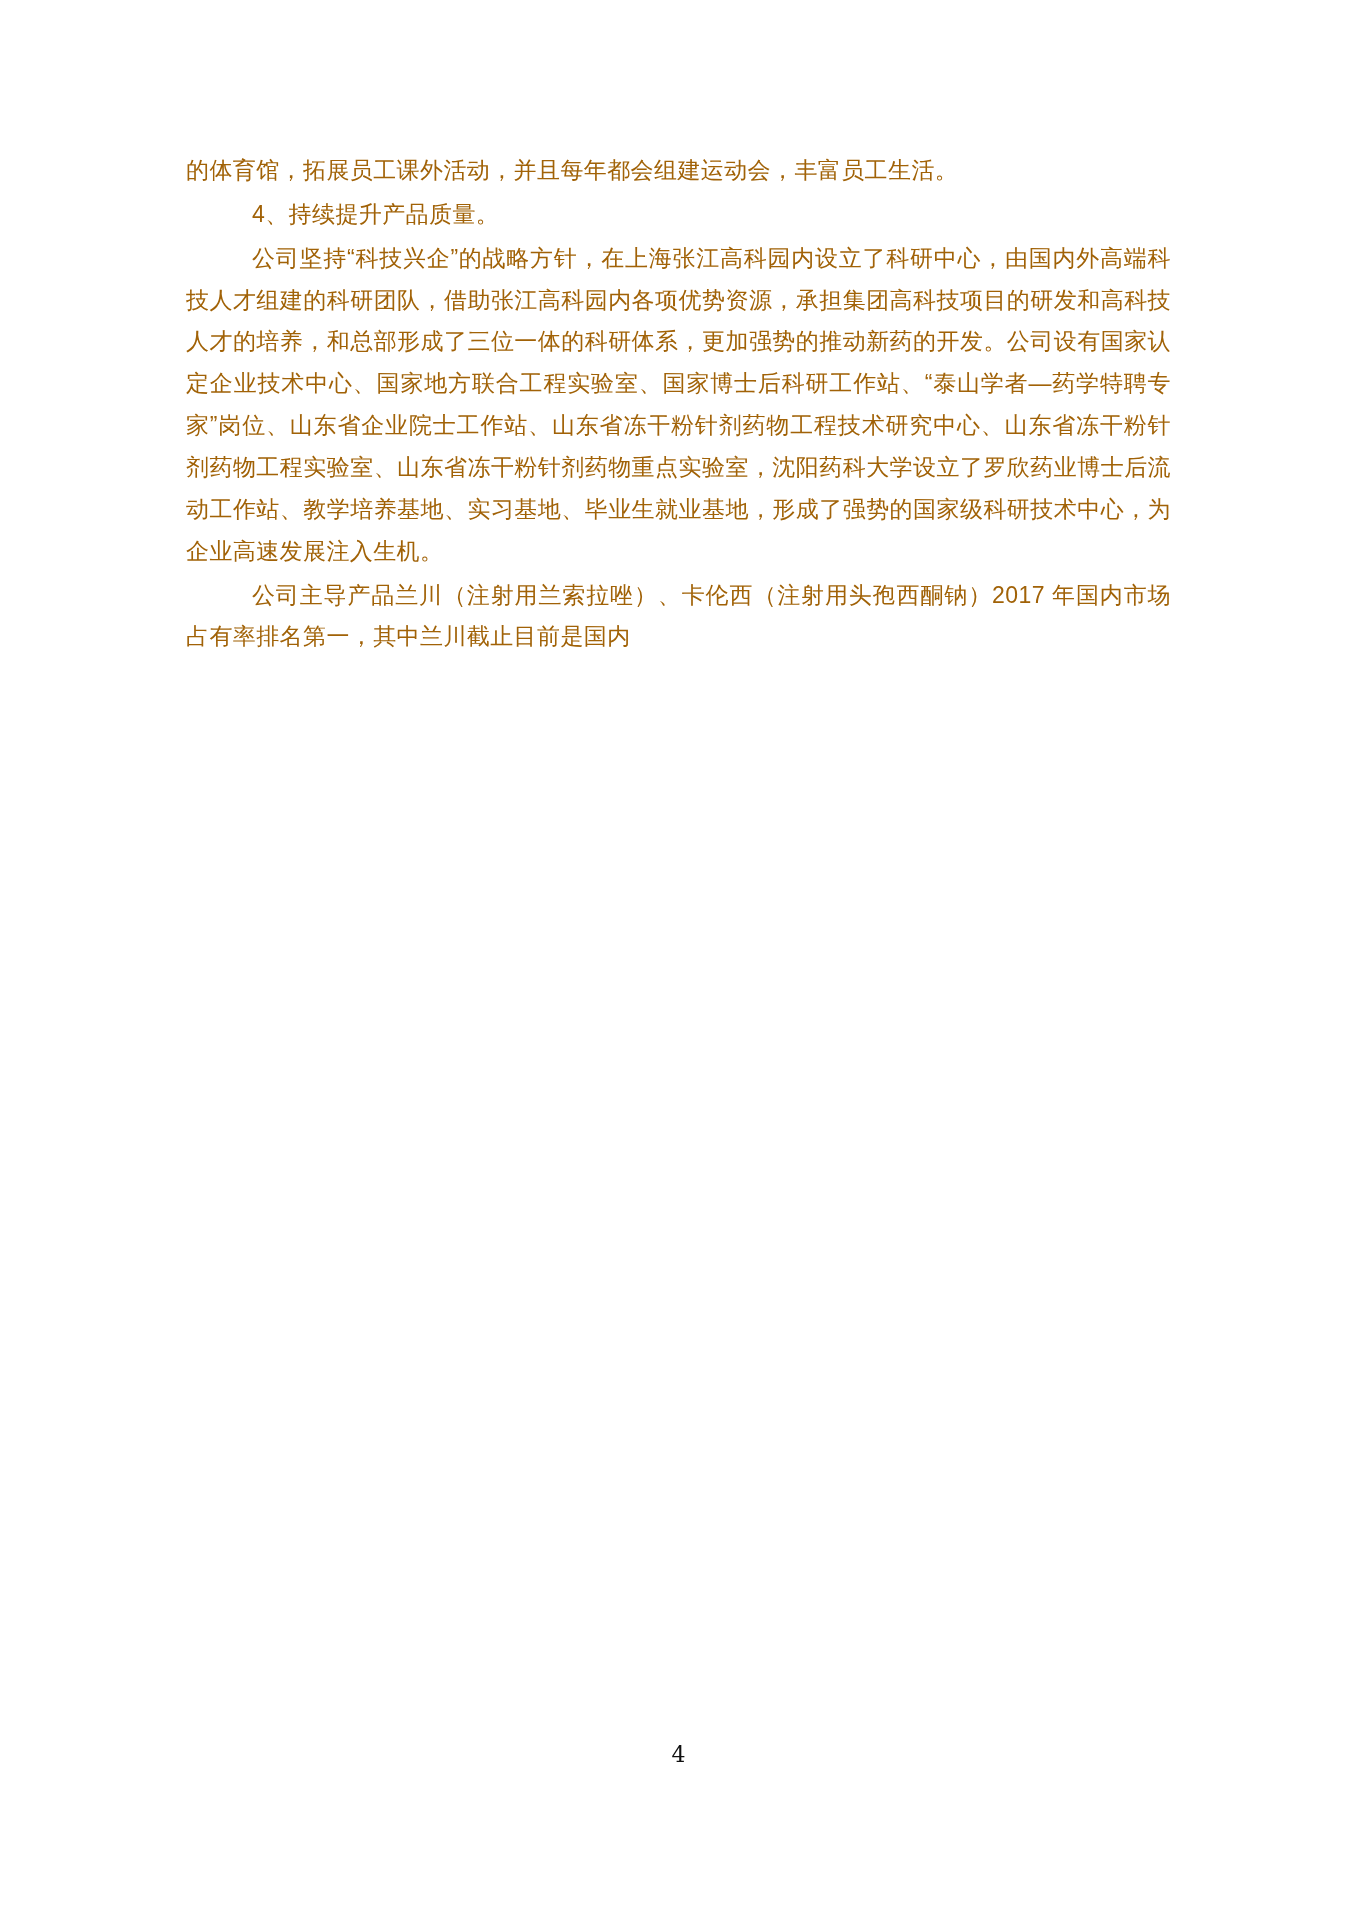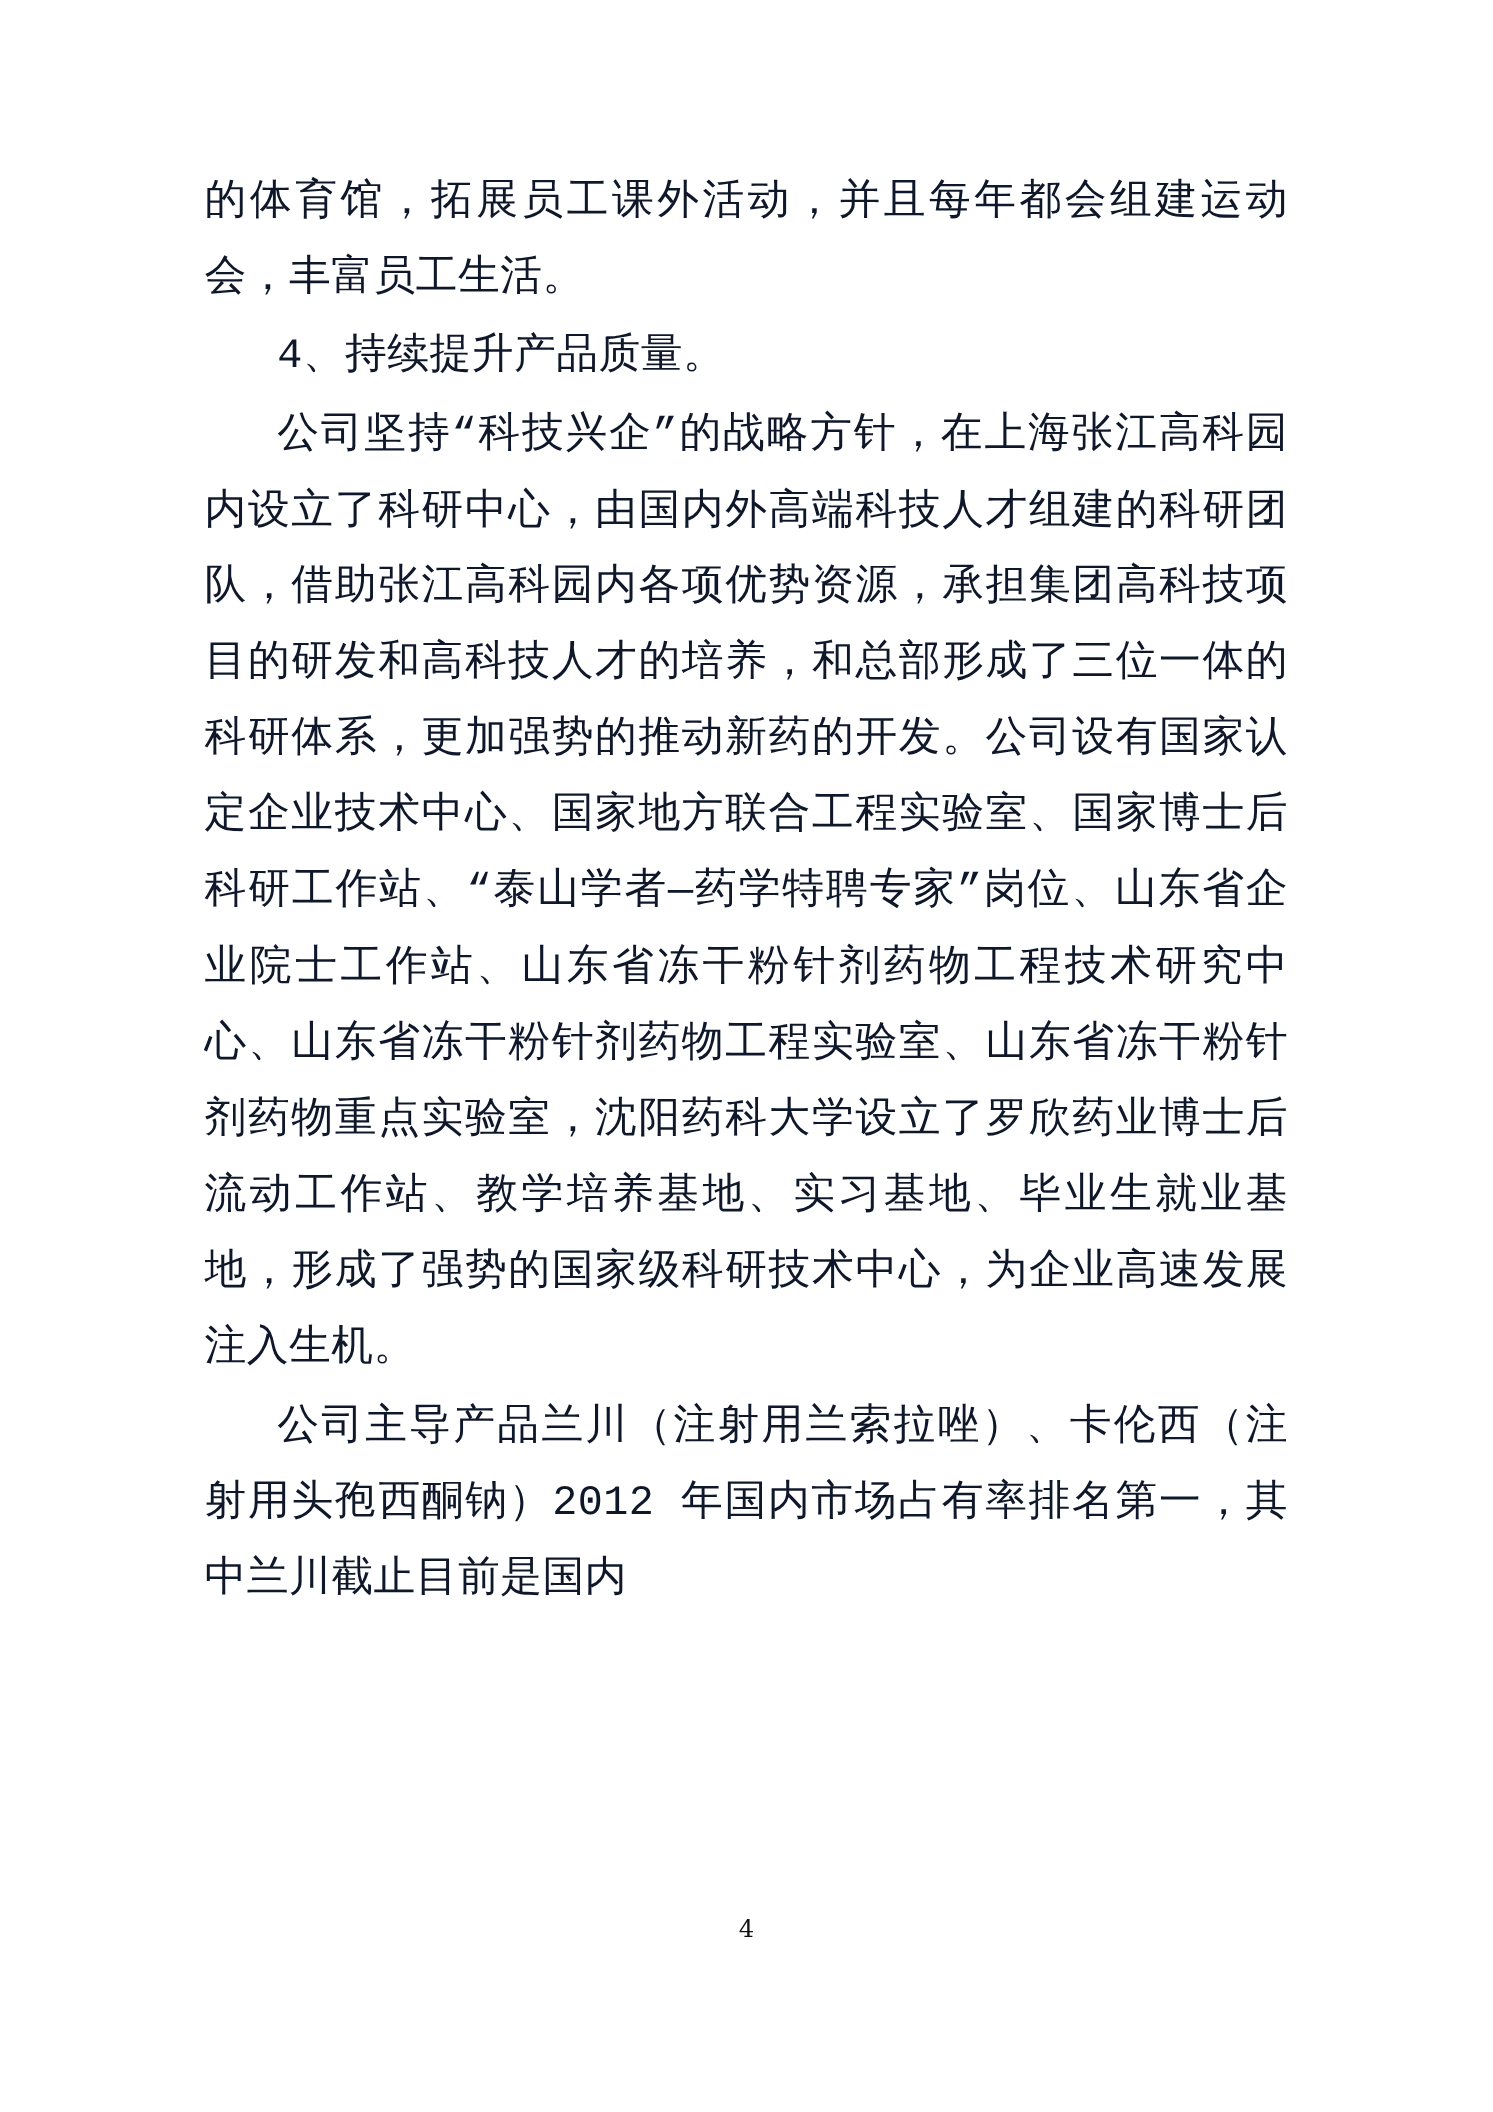--- a/index.html
+++ b/index.html
@@ -15,24 +15,24 @@
     box-sizing: border-box;
     overflow: hidden;
   }
   .content {
     position: absolute;
     left: 186px;
     top: 150px;
     width: 985px;
   }
   .para {
-    font-family: Liberation Mono, monospace;
-    font-size: 38px;
+    font-family: Liberation Sans, sans-serif;
+    font-size: 23px;
     line-height: 1.82;
-    color: #0f172a;
+    color: #a16207;
     text-align: justify;
     text-justify: inter-ideograph;
     margin: 0 0 2px 0;
     letter-spacing: 0.4px;
   }
   .para.indent {
     text-indent: 66px;
   }
   .page-number {
     position: absolute;
@@ -51,18 +51,18 @@
 <div class="page">
   <div class="content">
 
     <p class="para">的体育馆，拓展员工课外活动，并且每年都会组建运动会，丰富员工生活。</p>
 
     <p class="para indent">4、持续提升产品质量。</p>
 
     <p class="para indent">公司坚持“科技兴企”的战略方针，在上海张江高科园内设立了科研中心，由国内外高端科技人才组建的科研团队，借助张江高科园内各项优势资源，承担集团高科技项目的研发和高科技人才的培养，和总部形成了三位一体的科研体系，更加强势的推动新药的开发。公司设有国家认定企业技术中心、国家地方联合工程实验室、国家博士后科研工作站、“泰山学者—药学特聘专家”岗位、山东省企业院士工作站、山东省冻干粉针剂药物工程技术研究中心、山东省冻干粉针剂药物工程实验室、山东省冻干粉针剂药物重点实验室，沈阳药科大学设立了罗欣药业博士后流动工作站、教学培养基地、实习基地、毕业生就业基地，形成了强势的国家级科研技术中心，为企业高速发展注入生机。</p>
 
 
-    <p class="para indent">公司主导产品兰川（注射用兰索拉唑）、卡伦西（注射用头孢西酮钠）2012 年国内市场占有率排名第一，其中兰川截止目前是国内</p>
+    <p class="para indent">公司主导产品兰川（注射用兰索拉唑）、卡伦西（注射用头孢西酮钠）2017 年国内市场占有率排名第一，其中兰川截止目前是国内</p>
 
   </div>
 
   <div class="page-number">4</div>
 </div>
 
 </body></html>

